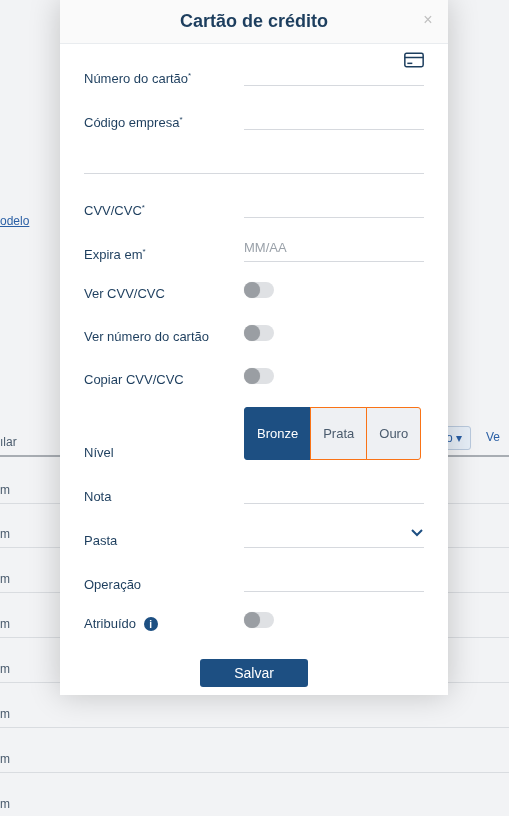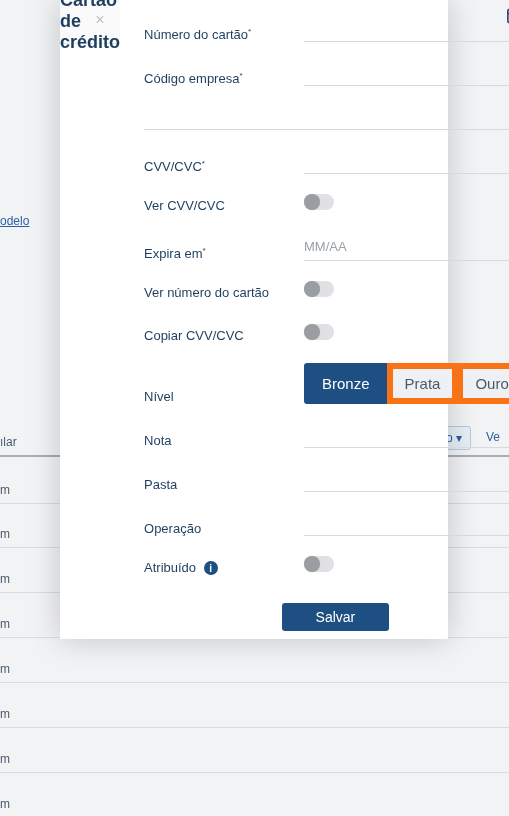--- a/index.html
+++ b/index.html
@@ -9,42 +9,42 @@
   .bg-page { position: absolute; inset: 0; background: #f2f3f5; }
   .bg-link { position: absolute; left: 0; top: 214px; font-size: 12px; color: #2a5fa5; text-decoration: underline; }
   .bg-row { position: absolute; left: 0; right: 0; border-bottom: 1px solid #d9dce0; height: 38px; font-size: 12px; color: #4a5b6d; }
   .bg-row span.lhs { position: absolute; left: 0px; bottom: 6px; margin-top: 29px; }
   .bg-btn { position: absolute; right: 38px; top: 426px; font-size: 12px; color: #2a5fa5; padding: 4px 8px; background: #e6eef7; border: 1px solid #b9c9dd; border-radius: 3px; }
   .bg-tab { position: absolute; right: 7px; top: 426px; font-size: 12px; color: #2a5fa5; padding: 4px 2px; text-align: right; }
   .bg-row.header { border-bottom: 2px solid #a8adb3; }
   
   
   .modal-container { position: absolute; inset: 0; display: flex; justify-content: flex-start; }
-  .modal { position: absolute; left: 60px; top: 0; width: 388px; background: #fff; box-shadow: 0 0 30px rgba(0,0,0,0.2); display: flex; flex-direction: row; }
+  .modal { position: absolute; left: 60px; top: 0; width: 388px; background: #fff; box-shadow: 0 0 30px rgba(0,0,0,0.2); display: flex; flex-direction: column; }
   .modal-header { height: 44px; background: #fafafa; border-bottom: 1px solid #e9ecef; position: relative; display: flex; align-items: center; justify-content: center; }
   .modal-title { font-size: 18px; font-weight: 600; color: #1d3e5e; }
   .modal-close { position: absolute; right: 10px; top: 10px; width: 20px; height: 20px; color: #c0c0c0; font-size: 16px; cursor: pointer; display: flex; align-items: center; justify-content: center; }
   
   .modal-body { padding: 0 24px 8px 24px; }
   
   .form-row { display: flex; align-items: flex-end; min-height: 40px; padding-top: 14px; padding-bottom: 2px; position: relative; }
   .form-row .label { width: 160px; flex-shrink: 0; font-size: 13px; color: #1d3e5e; font-weight: 500; }
   .form-row .label .ast { font-size: 8px; vertical-align: super; }
   .form-row .control { flex: 1; position: relative; }
   
   .input-line { width: 100%; border: none; border-bottom: 1px solid #d6d9de; font-size: 13px; color: #1d3e5e; padding: 6px 0; outline: none; background: transparent; }
   .input-line::placeholder { color: #9aa1a9; }
   
   .card-icon { position: absolute; right: 0; top: -6px; color: #1d3e5e; }
   
   .switch { position: relative; width: 30px; height: 16px; background: #dfe1e4; border-radius: 8px; display: inline-block; }
   .switch .knob { position: absolute; left: 0; top: 0; width: 16px; height: 16px; background: #9a9ea3; border-radius: 50%; box-shadow: 0 0 1px rgba(0,0,0,0.2); }
   
   .seg-control { display: flex; }
-  .seg-item { padding: 6px 12px; font-size: 15px; border: 6px solid #f97316; background: #eef0f3; color: #4a5b6d; cursor: pointer; margin-left: -1px; }
+  .seg-item { padding: 18px 12px; font-size: 13px; border: 1px solid #f97316; background: #eef0f3; color: #4a5b6d; cursor: pointer; margin-left: -1px; }
   .seg-item:first-child { margin-left: 0; border-radius: 3px 0 0 3px; }
   .seg-item:last-child { border-radius: 0 3px 3px 0; }
   .seg-item.active { background: #1d4f82; color: #fff; border-color: #1d4f82; }
   
   .select-line { display: flex; align-items: center; justify-content: space-between; border-bottom: 1px solid #d6d9de; padding: 6px 0; cursor: pointer; }
   .chev { color: #1d4f82; }
   
   .info-icon { display: inline-flex; align-items: center; justify-content: center; width: 14px; height: 14px; border-radius: 50%; background: #1d4f82; color: #fff; font-size: 10px; font-weight: bold; margin-left: 4px; font-style: normal; }
   
   .modal-footer { padding: 22px 0 0 0; display: flex; justify-content: center; }
@@ -119,28 +119,28 @@
 
       <div class="form-row">
         <div class="control"><input class="input-line" style=""></div>
       </div>
 
       <div class="form-row">
         <span class="label"><span>CVV/CVC</span><span class="ast">*</span></span>
         <div class="control"><input class="input-line" style=""></div>
       </div>
 
-      <div class="form-row switch-row">
-        <span class="label">Ver CVV/CVC</span>
-        <div class="control"><span class="switch"><span class="knob"></span></span></div>
-      </div>
-
       <div class="form-row">
         <span class="label"><span>Expira em</span><span class="ast">*</span></span>
         <div class="control"><input class="input-line" placeholder="MM/AA" style=""></div>
+      </div>
+
+      <div class="form-row switch-row">
+        <span class="label">Ver CVV/CVC</span>
+        <div class="control"><span class="switch"><span class="knob"></span></span></div>
       </div>
 
       <div class="form-row switch-row">
         <span class="label">Ver número do cartão</span>
         <div class="control"><span class="switch"><span class="knob"></span></span></div>
       </div>
 
       <div class="form-row switch-row">
         <span class="label">Copiar CVV/CVC</span>
         <div class="control"><span class="switch"><span class="knob"></span></span></div>

